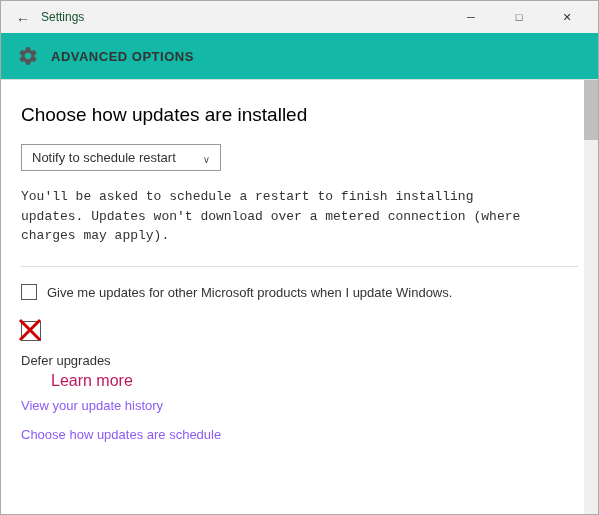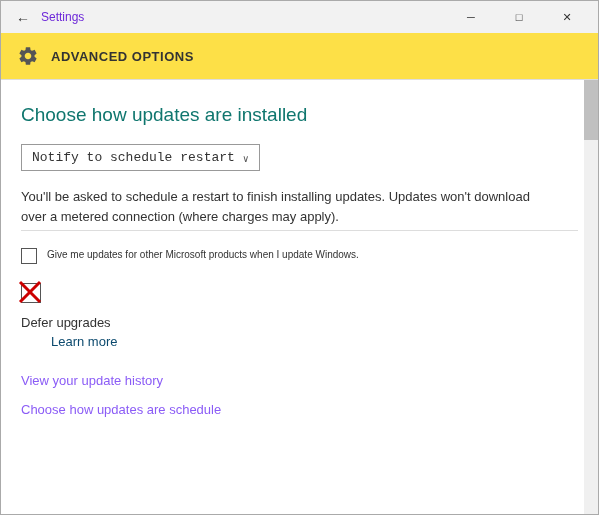--- a/index.html
+++ b/index.html
@@ -44,21 +44,21 @@
       align-items: center;
       justify-content: center;
       cursor: pointer;
       color: #333;
       font-size: 14px;
     }
 
     .title-bar-text {
       flex: 1;
       font-size: 12px;
-      color: #6d28d9;
+      color: #14532d;
       padding-left: 4px;
     }
 
     .title-bar-controls {
       display: flex;
       gap: 2px;
     }
 
     .title-btn {
       width: 46px;
@@ -67,21 +67,21 @@
       align-items: center;
       justify-content: center;
       background: transparent;
       border: none;
       cursor: pointer;
       font-size: 11px;
       color: #333;
     }
 
     .header-bar {
-      background: #fde047;
+      background: #14b8a6;
       padding: 12px 16px;
       display: flex;
       align-items: center;
       gap: 12px;
       border-bottom: 1px solid #ddd;
       flex-shrink: 0;
     }
 
     .gear-icon {
       width: 22px;
@@ -119,59 +119,59 @@
       right: 0;
       top: 0;
       width: 14px;
       height: 60px;
       background: #c0c0c0;
     }
 
     .section-title {
       font-size: 19px;
       font-weight: 300;
-      color: #0f766e;
+      color: #000000;
       margin-bottom: 18px;
     }
 
     .dropdown-wrapper {
       margin-bottom: 16px;
     }
 
     .dropdown {
       display: inline-flex;
       align-items: flex-end;
       gap: 8px;
       border: 1px solid #999;
       padding: 5px 10px 5px 10px;
       background: white;
       cursor: pointer;
       font-size: 13px;
       color: #333;
       min-width: 200px;
       position: relative;
-      font-family: Liberation Mono, monospace;
     }
 
     .dropdown-label {
       flex: 1;
       font-size: 13px;
     }
 
     .dropdown-arrow {
       font-size: 10px;
       color: #555;
     }
 
     .description-text {
       font-size: 13px;
       color: #333;
       line-height: 1.5;
-      margin-bottom: 4px;
+      margin-bottom: 20px;
       max-width: 520px;
+      font-family: Liberation Mono, monospace;
     }
 
     .divider {
       border: none;
       border-top: 1px solid #ddd;
       margin-bottom: 16px;
     }
 
     .checkbox-row {
       display: flex;
@@ -184,21 +184,21 @@
       width: 16px;
       height: 16px;
       border: 1px solid #555;
       background: white;
       flex-shrink: 0;
       margin-top: 1px;
       cursor: pointer;
     }
 
     .checkbox-label {
-      font-size: 10px;
+      font-size: 13px;
       color: #333;
       line-height: 1.5;
       max-width: 460px;
     }
 
     .defer-row {
       display: flex;
       align-items: flex-start;
       gap: 10px;
       margin-bottom: 4px;
@@ -225,27 +225,27 @@
       height: 28px;
     }
 
     .defer-label {
       font-size: 13px;
       color: #333;
       margin-top: 2px;
     }
 
     .learn-more-link {
-      font-size: 13px;
-      color: #0c4a6e;
+      font-size: 16px;
+      color: #be185d;
       cursor: pointer;
       text-decoration: none;
       display: block;
       margin-left: 30px;
-      margin-bottom: 24px;
+      margin-bottom: 8px;
     }
 
     .link-item {
       font-size: 13px;
       color: #8b5cf6;
       cursor: pointer;
       text-decoration: none;
       display: block;
       margin-bottom: 14px;
     }

